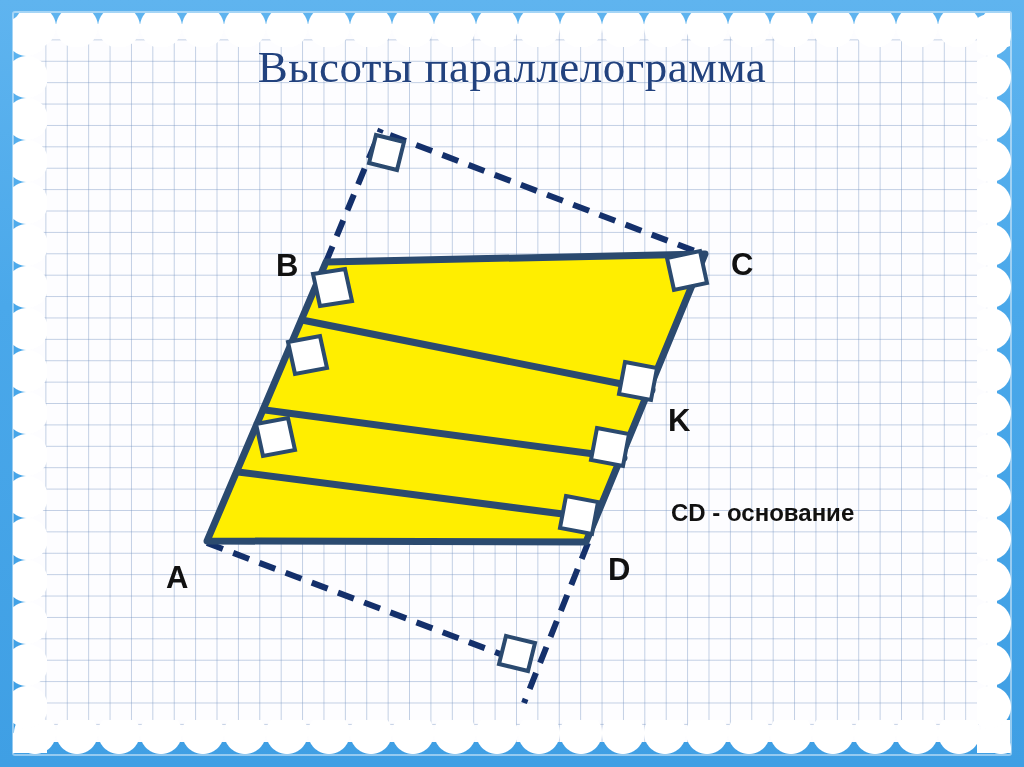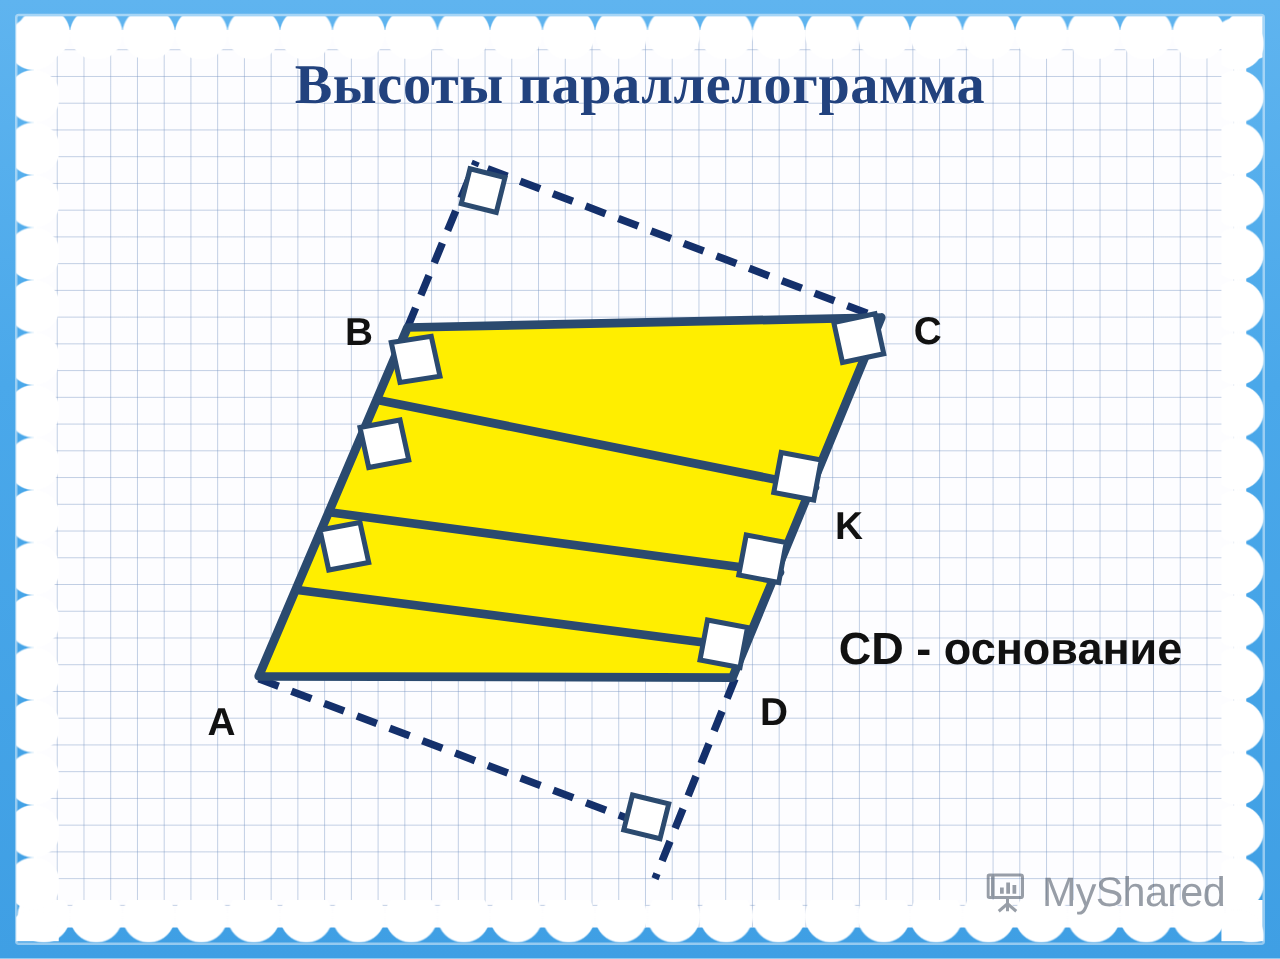--- a/index.html
+++ b/index.html
@@ -58,34 +58,34 @@
     background-size:42px 42px;background-repeat:repeat-y;background-position:-7px 0;
   }
   .scallop-right{
     right:13px;top:14px;bottom:14px;width:34px;
     background:radial-gradient(circle at 13px 21px, #ffffff 20.5px, rgba(255,255,255,0) 21.5px);
     background-size:42px 42px;background-repeat:repeat-y;background-position:0 0;
   }
   .title{
     position:absolute;left:0;right:0;top:41px;text-align:center;
     font-family:"Liberation Serif", serif;
-    font-weight:bold;font-size:45px;letter-spacing:.5px;
+    font-weight:normal;font-size:45px;letter-spacing:.5px;
     color:#22427e;
     text-shadow:0 1px 0 rgba(255,255,255,.8);
     white-space:nowrap;
   }
   .figure{position:absolute;left:0;top:0;width:1024px;height:767px;}
   .lbl{
     position:absolute;
     font-family:"Liberation Sans", sans-serif;
     font-weight:bold;color:#111111;
     line-height:1;
   }
   .vertex-lbl{font-size:31px;}
-  .legend-lbl{font-size:36px;white-space:nowrap;}
+  .legend-lbl{font-size:24px;white-space:nowrap;}
   .watermark{
     position:absolute;right:44px;bottom:34px;
     display:flex;align-items:center;gap:9px;
     opacity:.62;
   }
   .wm-text{
     font-family:"Liberation Sans", sans-serif;
     font-size:33px;color:#5a6472;letter-spacing:-.5px;
   }
 </style>
@@ -152,28 +152,14 @@
   </svg>
 
   <div class="lbl vertex-lbl" style="left:276px;top:250px;">B</div>
   <div class="lbl vertex-lbl" style="left:731px;top:249px;">C</div>
   <div class="lbl vertex-lbl" style="left:668px;top:405px;">K</div>
   <div class="lbl vertex-lbl" style="left:166px;top:562px;">A</div>
   <div class="lbl vertex-lbl" style="left:608px;top:554px;">D</div>
 
   <div class="lbl legend-lbl" style="left:671px;top:501px;">CD -  основание</div>
 
-  <div class="watermark">
-    <svg width="36" height="34" viewBox="0 0 36 34">
-      <rect x="5" y="3" width="24" height="18" rx="1.5" fill="none" stroke="#5a6472" stroke-width="2.4"></rect>
-      <rect x="1.5" y="3" width="4" height="18" rx="1" fill="none" stroke="#5a6472" stroke-width="2.4"></rect>
-      <rect x="11" y="13" width="3" height="5" fill="#5a6472"></rect>
-      <rect x="16" y="9" width="3" height="9" fill="#5a6472"></rect>
-      <rect x="21" y="11" width="3" height="7" fill="#5a6472"></rect>
-      <line x1="17" y1="21" x2="17" y2="26" stroke="#5a6472" stroke-width="2.4"></line>
-      <line x1="17" y1="26" x2="10" y2="32" stroke="#5a6472" stroke-width="2.4"></line>
-      <line x1="17" y1="26" x2="24" y2="32" stroke="#5a6472" stroke-width="2.4"></line>
-      <line x1="17" y1="25" x2="17" y2="32" stroke="#5a6472" stroke-width="2.4"></line>
-    </svg>
-    <span class="wm-text">MyShared</span>
-  </div>
 
 </div>
 
 </body></html>

